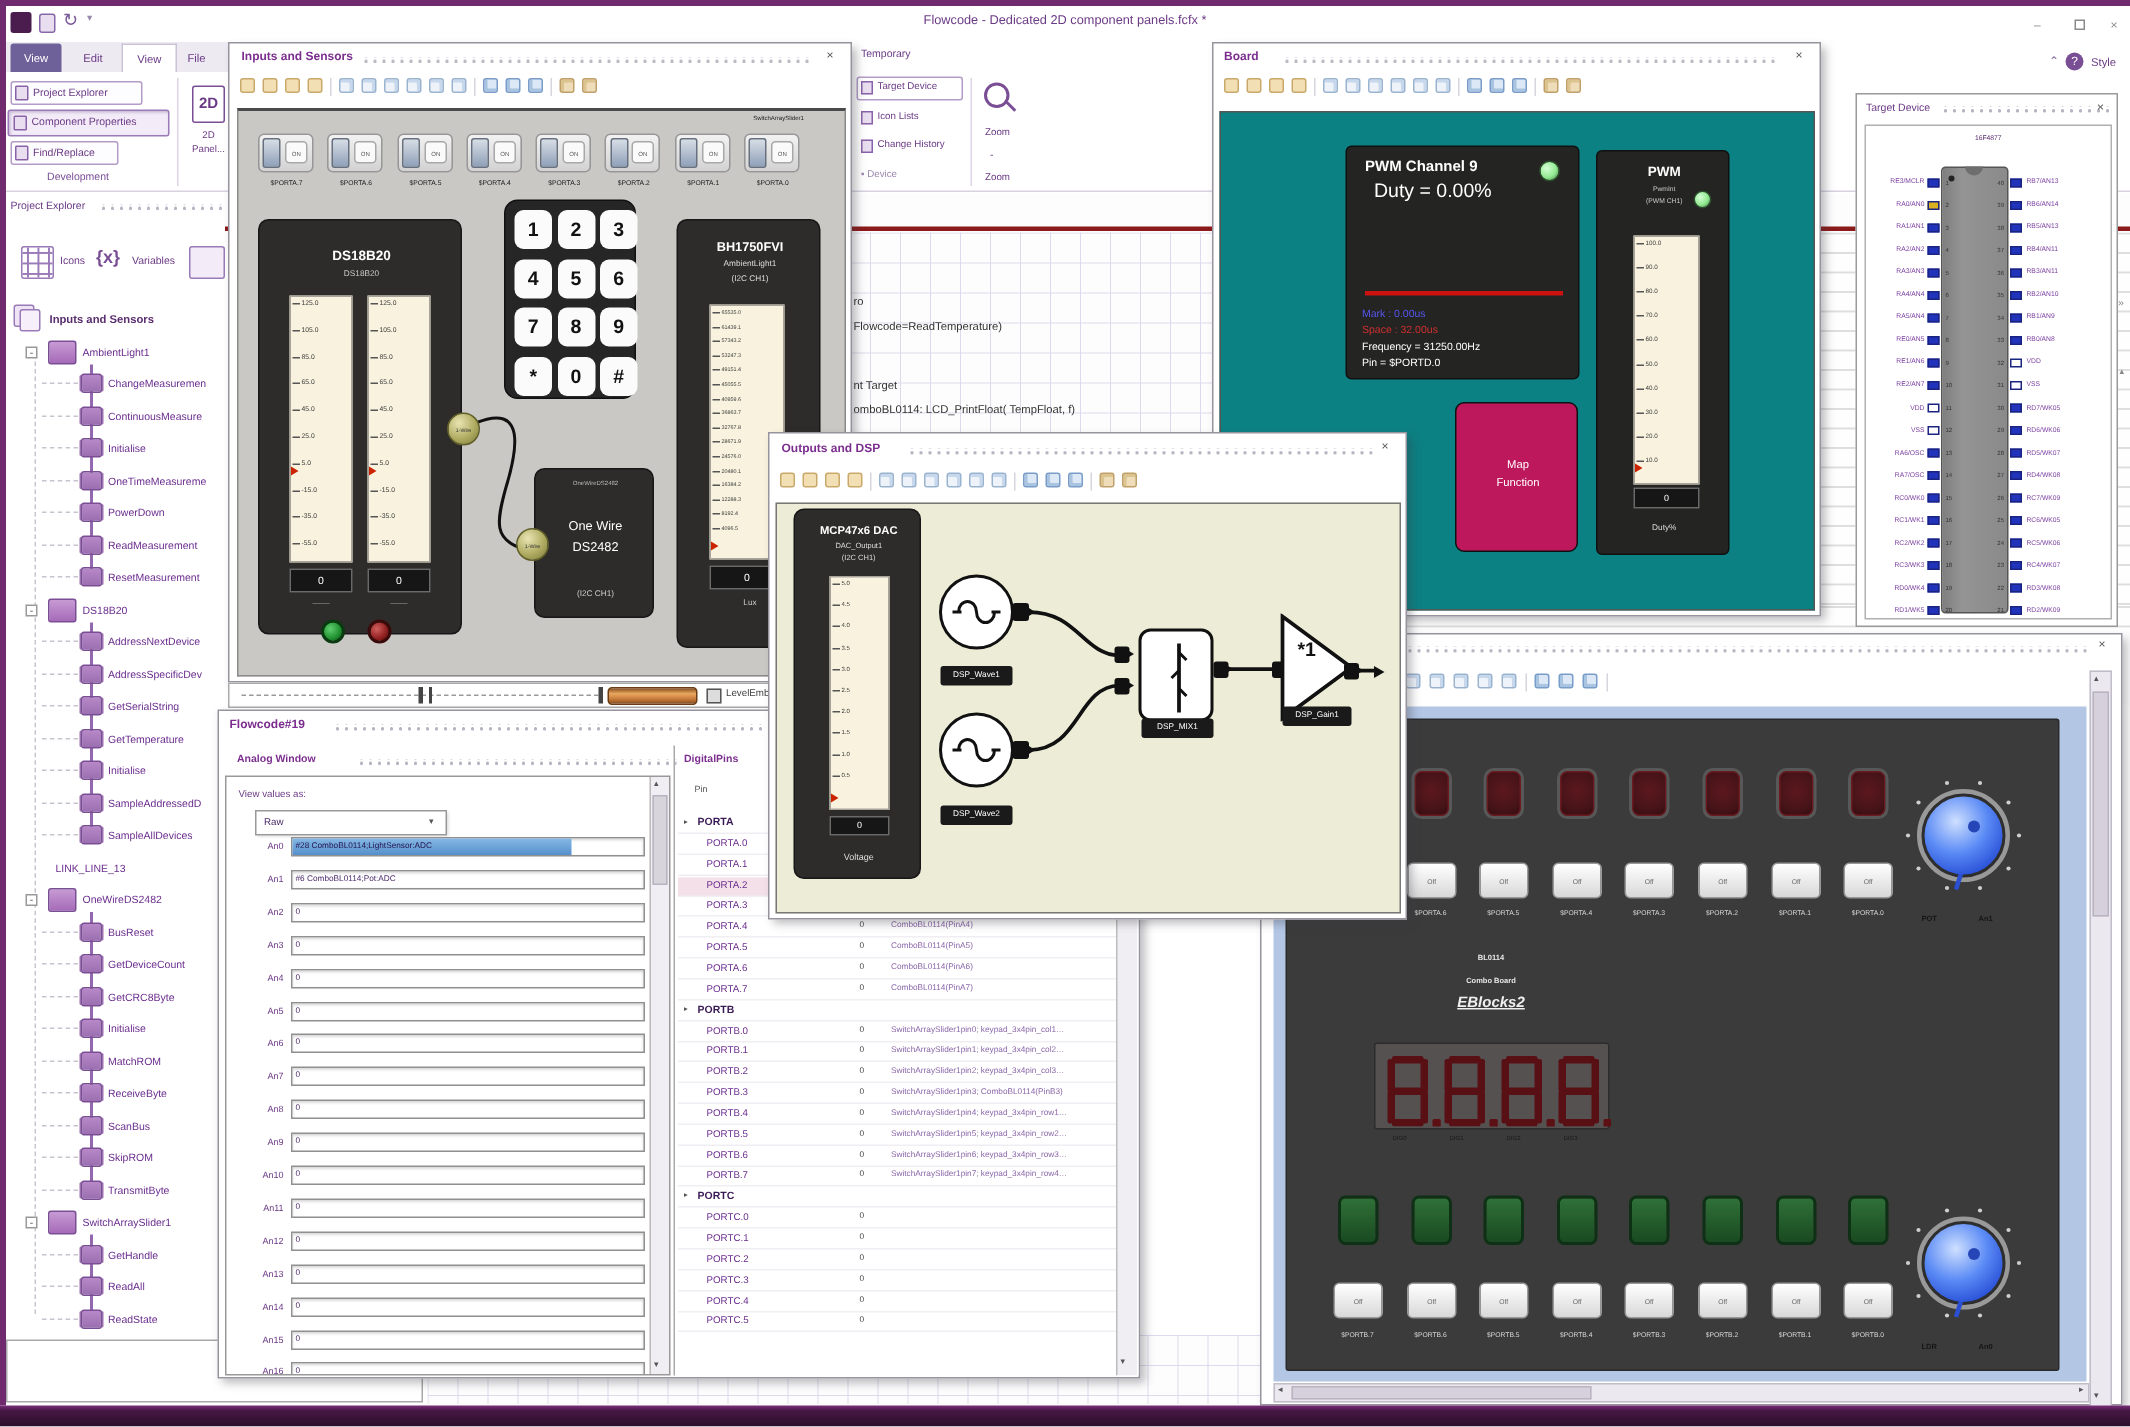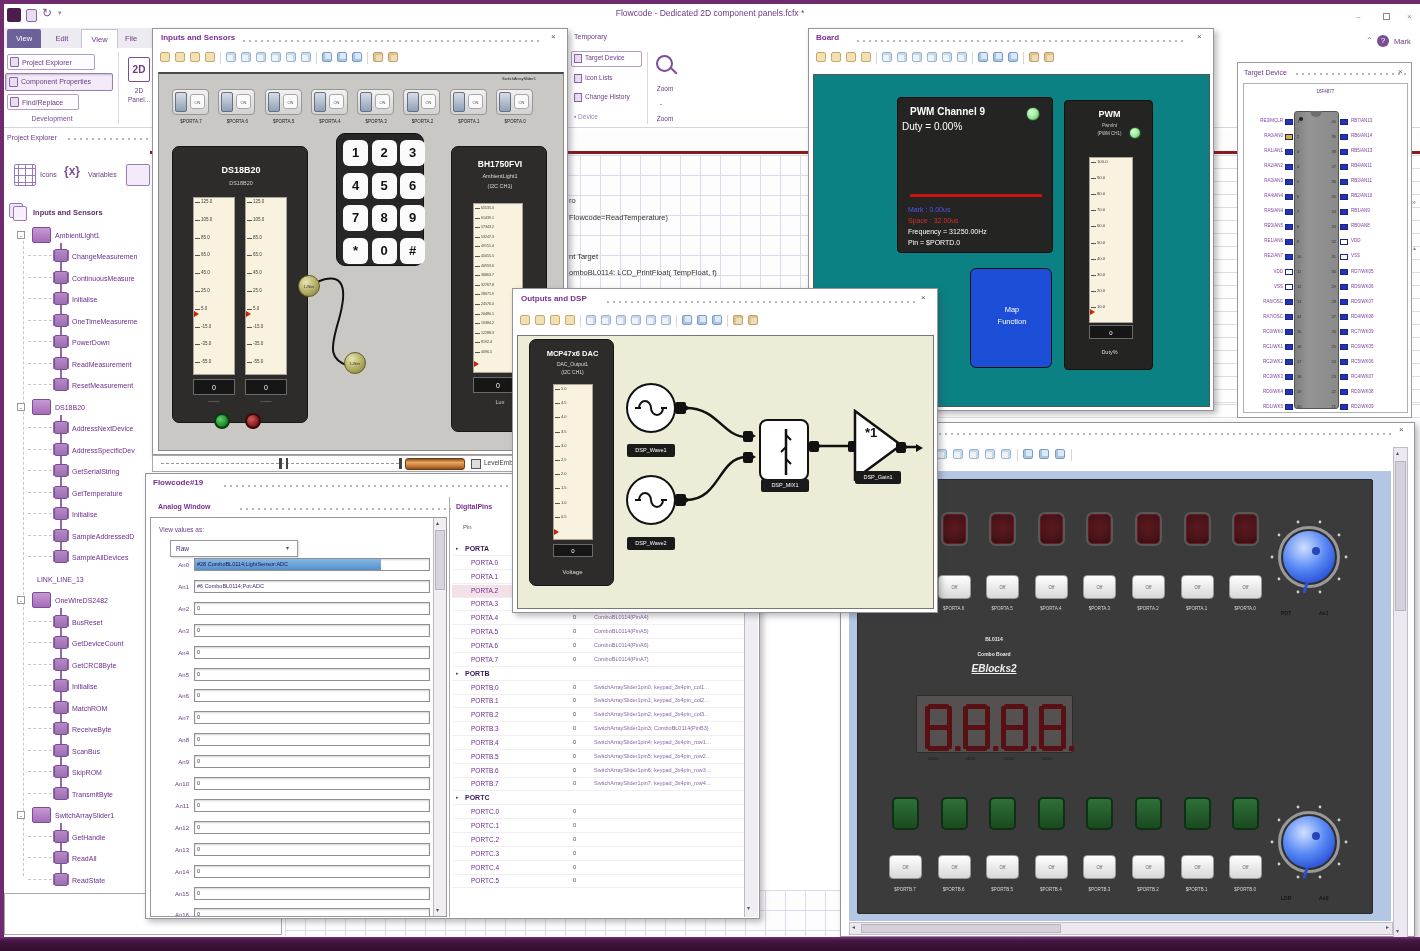--- a/index.html
+++ b/index.html
@@ -9,21 +9,21 @@
 </style></head><body>
 <div style="left:0;top:0;width:1420px;height:4px;background:#6f2b6e;"></div>
 <div style="left:0;top:4px;width:4px;height:933px;background:#6f2b6e;"></div>
 <div style="left:7px;top:8px;width:14px;height:14px;background:#4b1d4e;border-radius:2px;"></div>
 <div style="left:26px;top:9px;width:11px;height:13px;border:1px solid #8868a8;border-radius:2px;background:#e8def0;"></div>
 <div style="position:absolute;left:42px;top:6px;font-size:12px;line-height:14px;color:#7a5a9a;white-space:nowrap;">↻</div>
 <div style="position:absolute;left:58px;top:8px;font-size:7px;line-height:9px;color:#9a8ab0;white-space:nowrap;">▾</div>
 <div style="position:absolute;left:560px;top:8px;font-size:8.5px;line-height:10.5px;color:#6b3a85;white-space:nowrap;width:300px;text-align:center;">Flowcode - Dedicated 2D component panels.fcfx *</div>
 <div style="position:absolute;left:1366px;top:36px;font-size:8px;line-height:10px;color:#8a6aa8;white-space:nowrap;">⌃</div>
 <div style="left:1377px;top:35px;width:12px;height:12px;border-radius:50%;background:#7a4e95;color:#fff;font-size:8px;line-height:12px;text-align:center;">?</div>
-<div style="position:absolute;left:1394px;top:37px;font-size:7.5px;line-height:9.5px;color:#6b3a85;white-space:nowrap;">Mark</div>
+<div style="position:absolute;left:1394px;top:37px;font-size:7.5px;line-height:9.5px;color:#6b3a85;white-space:nowrap;">Style</div>
 <div style="position:absolute;left:1356px;top:12px;font-size:8px;line-height:10px;color:#8a8a8a;white-space:nowrap;">–</div>
 <div style="left:1383px;top:13px;width:7px;height:7px;border:1px solid #8a8a8a;"></div>
 <div style="position:absolute;left:1407px;top:12px;font-size:8px;line-height:10px;color:#8a8a8a;white-space:nowrap;">×</div>
 <div style="left:4px;top:28px;width:148px;height:20px;background:#edeaf2;"></div>
 <div style="left:7px;top:29px;width:34px;height:19px;background:#6e6199;border-radius:2px 2px 0 0;color:#fff;font-size:7.5px;line-height:19px;text-align:center;">View</div>
 <div style="position:absolute;left:49px;top:34px;font-size:7.5px;line-height:9.5px;color:#6b3a85;white-space:nowrap;width:26px;text-align:center;">Edit</div>
 <div style="left:81px;top:29px;width:37px;height:19px;background:#fff;border:1px solid #c9c1d6;border-bottom:none;color:#6b3a85;font-size:7.5px;line-height:19px;text-align:center;">View</div>
 <div style="position:absolute;left:125px;top:34px;font-size:7.5px;line-height:9.5px;color:#6b3a85;white-space:nowrap;">File</div>
 <div style="left:4px;top:48px;width:1416px;height:80px;background:#fff;border-bottom:1px solid #d8d2e0;"></div>
 <div style="left:7px;top:54px;width:88px;height:16px;border:1px solid #b49cc8;border-radius:2px;background:#fdfcfe;"></div>
@@ -433,20 +433,26 @@
         <div style="left:6.0px;top:38.5px;width:25px;height:26px;background:#fbfbfb;border-radius:6px;color:#111;font-weight:bold;font-size:13px;line-height:26px;text-align:center;">4</div>
         <div style="left:34.5px;top:38.5px;width:25px;height:26px;background:#fbfbfb;border-radius:6px;color:#111;font-weight:bold;font-size:13px;line-height:26px;text-align:center;">5</div>
         <div style="left:63.0px;top:38.5px;width:25px;height:26px;background:#fbfbfb;border-radius:6px;color:#111;font-weight:bold;font-size:13px;line-height:26px;text-align:center;">6</div>
         <div style="left:6.0px;top:71.0px;width:25px;height:26px;background:#fbfbfb;border-radius:6px;color:#111;font-weight:bold;font-size:13px;line-height:26px;text-align:center;">7</div>
         <div style="left:34.5px;top:71.0px;width:25px;height:26px;background:#fbfbfb;border-radius:6px;color:#111;font-weight:bold;font-size:13px;line-height:26px;text-align:center;">8</div>
         <div style="left:63.0px;top:71.0px;width:25px;height:26px;background:#fbfbfb;border-radius:6px;color:#111;font-weight:bold;font-size:13px;line-height:26px;text-align:center;">9</div>
         <div style="left:6.0px;top:103.5px;width:25px;height:26px;background:#fbfbfb;border-radius:6px;color:#111;font-weight:bold;font-size:13px;line-height:26px;text-align:center;">*</div>
         <div style="left:34.5px;top:103.5px;width:25px;height:26px;background:#fbfbfb;border-radius:6px;color:#111;font-weight:bold;font-size:13px;line-height:26px;text-align:center;">0</div>
         <div style="left:63.0px;top:103.5px;width:25px;height:26px;background:#fbfbfb;border-radius:6px;color:#111;font-weight:bold;font-size:13px;line-height:26px;text-align:center;">#</div>
       </div>
+      <div class="darkpanel" style="left:197px;top:238px;width:80px;height:100px;">
+        <div style="position:absolute;left:0px;top:6px;font-size:4px;line-height:6px;color:#bbb;white-space:nowrap;width:80px;text-align:center;">OneWireDS2482</div>
+        <div style="position:absolute;left:0px;top:32px;font-size:8.5px;line-height:10.5px;color:#fff;white-space:nowrap;width:80px;text-align:center;">One Wire</div>
+        <div style="position:absolute;left:0px;top:46px;font-size:8.5px;line-height:10.5px;color:#fff;white-space:nowrap;width:80px;text-align:center;">DS2482</div>
+        <div style="position:absolute;left:0px;top:80px;font-size:5.5px;line-height:7.5px;color:#ccc;white-space:nowrap;width:80px;text-align:center;">(I2C CH1)</div>
+      </div>
       <svg style="position:absolute;left:130px;top:190px;width:120px;height:130px;" viewBox="0 0 120 130">
         <path d="M 28 18 C 62 4, 56 36, 48 62 C 42 84, 40 96, 60 102" stroke="#111" stroke-width="2" fill="none"></path>
       </svg>
       <div style="left:139px;top:201px;width:22px;height:22px;border-radius:50%;background:radial-gradient(circle at 35% 30%,#e8e4b2,#b0ac62 55%,#7a7838);border:1px solid #62602a;color:#333;font-size:3.5px;line-height:22px;text-align:center;">1-Wire</div>
       <div style="left:185px;top:278px;width:22px;height:22px;border-radius:50%;background:radial-gradient(circle at 35% 30%,#e8e4b2,#b0ac62 55%,#7a7838);border:1px solid #62602a;color:#333;font-size:3.5px;line-height:22px;text-align:center;">1-Wire</div>
       <div class="darkpanel" style="left:292px;top:72px;width:96px;height:286px;">
         <div style="position:absolute;left:0px;top:12px;font-size:8.5px;line-height:10.5px;color:#fff;white-space:nowrap;width:96px;text-align:center;font-weight:bold;">BH1750FVI</div>
         <div style="position:absolute;left:0px;top:26px;font-size:5.5px;line-height:7.5px;color:#ddd;white-space:nowrap;width:96px;text-align:center;">AmbientLight1</div>
         <div style="position:absolute;left:0px;top:36px;font-size:5.5px;line-height:7.5px;color:#ddd;white-space:nowrap;width:96px;text-align:center;">(I2C CH1)</div>
         <div style="position:absolute;left:21px;top:56px;width:50px;height:170px;background:#f8f2de;border:1px solid #a8a49a;"></div>
@@ -507,21 +513,21 @@
     <div style="position:absolute;left:169px;top:23px;width:10px;height:10px;border-radius:2px;background:#dce8f6;border:1px solid #7a9cc8;box-shadow:inset 2px -2px 0 #a8c4e0;"></div>
     <div style="position:absolute;left:184px;top:23px;width:10px;height:10px;border-radius:2px;background:#dce8f6;border:1px solid #7a9cc8;box-shadow:inset 2px -2px 0 #a8c4e0;"></div>
     <div style="position:absolute;left:199px;top:23px;width:10px;height:10px;border-radius:2px;background:#dce8f6;border:1px solid #7a9cc8;box-shadow:inset 2px -2px 0 #a8c4e0;"></div>
     <div style="position:absolute;left:214px;top:23px;width:1px;height:12px;background:#d8d4de;"></div>
     <div style="position:absolute;left:220px;top:23px;width:10px;height:10px;border-radius:2px;background:#eeddb8;border:1px solid #c0a068;box-shadow:inset 2px 2px 0 #dcc490;"></div>
     <div style="position:absolute;left:235px;top:23px;width:10px;height:10px;border-radius:2px;background:#eeddb8;border:1px solid #c0a068;box-shadow:inset 2px 2px 0 #dcc490;"></div>
     <div style="left:4px;top:45px;width:397px;height:333px;background:#0c8183;border:1px solid #555;overflow:hidden;">
       <div style="left:83px;top:22px;width:156px;height:156px;background:#242422;border:1px solid #101010;border-radius:4px;">
         <div style="position:absolute;left:12px;top:8px;font-size:10px;line-height:12px;color:#fff;white-space:nowrap;font-weight:bold;">PWM Channel 9</div>
         <div style="position:absolute;left:128px;top:9px;width:14px;height:14px;border-radius:50%;background:radial-gradient(circle at 35% 35%, #d6ffd6, #92ea92 55%, #3f7a40);border:1px solid #2c4a2c;"></div>
-        <div style="position:absolute;left:4px;top:24px;font-size:10px;line-height:9.5px;color:#fff;white-space:nowrap;">Duty = 0.00%</div>
+        <div style="position:absolute;left:18px;top:24px;font-size:13px;line-height:9.5px;color:#fff;white-space:nowrap;">Duty = 0.00%</div>
         <div style="left:12px;top:96px;width:132px;height:3px;background:#cc1111;"></div>
         <div style="position:absolute;left:10px;top:107px;font-size:7px;line-height:9px;color:#5555ee;white-space:nowrap;">Mark : 0.00us</div>
         <div style="position:absolute;left:10px;top:118px;font-size:7px;line-height:9px;color:#d03030;white-space:nowrap;">Space : 32.00us</div>
         <div style="position:absolute;left:10px;top:129px;font-size:7px;line-height:9px;color:#fff;white-space:nowrap;">Frequency = 31250.00Hz</div>
         <div style="position:absolute;left:10px;top:140px;font-size:7px;line-height:9px;color:#fff;white-space:nowrap;">Pin = $PORTD.0</div>
       </div>
       <div style="left:250px;top:25px;width:89px;height:270px;background:#242422;border:1px solid #101010;border-radius:4px;">
         <div style="position:absolute;left:0px;top:8px;font-size:9px;line-height:11px;color:#fff;white-space:nowrap;width:89px;text-align:center;font-weight:bold;">PWM</div>
         <div style="position:absolute;left:0px;top:22px;font-size:4.5px;line-height:6.5px;color:#ccc;white-space:nowrap;width:89px;text-align:center;">PwmInt</div>
         <div style="position:absolute;left:0px;top:30px;font-size:4.5px;line-height:6.5px;color:#ccc;white-space:nowrap;width:89px;text-align:center;">(PWM CH1)</div>
@@ -544,21 +550,21 @@
         <div style="position:absolute;left:26px;top:173.70000000000002px;width:5px;height:1px;background:#555;"></div>
         <div style="position:absolute;left:32px;top:170.70000000000002px;font-size:4.2px;line-height:5.2px;color:#3a3a3a;white-space:nowrap;">30.0</div>
         <div style="position:absolute;left:26px;top:189.8px;width:5px;height:1px;background:#555;"></div>
         <div style="position:absolute;left:32px;top:186.8px;font-size:4.2px;line-height:5.2px;color:#3a3a3a;white-space:nowrap;">20.0</div>
         <div style="position:absolute;left:26px;top:205.9px;width:5px;height:1px;background:#555;"></div>
         <div style="position:absolute;left:32px;top:202.9px;font-size:4.2px;line-height:5.2px;color:#3a3a3a;white-space:nowrap;">10.0</div>
         <div style="position:absolute;left:25px;top:207.73000000000002px;width:0;height:0;border-top:3px solid transparent;border-bottom:3px solid transparent;border-left:5px solid #cc2200;"></div>
         <div style="position:absolute;left:24px;top:224px;width:44px;height:14px;background:#161616;border:1px solid #6a6a6a;color:#fff;font-size:6px;line-height:14px;text-align:center;">0</div>
         <div style="position:absolute;left:0px;top:248px;font-size:5.5px;line-height:7.5px;color:#ddd;white-space:nowrap;width:89px;text-align:center;">Duty%</div>
       </div>
-      <div style="left:156px;top:193px;width:82px;height:100px;background:#1d4ed8;border:1px solid #101010;border-radius:6px;">
+      <div style="left:156px;top:193px;width:82px;height:100px;background:#be185d;border:1px solid #101010;border-radius:6px;">
         <div style="position:absolute;left:0px;top:36px;font-size:7.5px;line-height:9.5px;color:#fff;white-space:nowrap;width:82px;text-align:center;">Map</div>
         <div style="position:absolute;left:0px;top:48px;font-size:7.5px;line-height:9.5px;color:#fff;white-space:nowrap;width:82px;text-align:center;">Function</div>
       </div>
     </div>
   </div>
 <div style="position:absolute;left:145px;top:473px;width:615px;height:446px;background:#fff;border:1px solid #98949e;box-shadow:3px 3px 6px rgba(60,60,70,.35);z-index:30;">
     <div style="position:absolute;left:7px;top:4px;font-size:8px;line-height:10px;color:#7b2e8e;white-space:nowrap;font-weight:bold;">Flowcode#19</div>
     <div style="position:absolute;left:76px;top:9px;width:528px;height:4px;background-image:radial-gradient(circle,#b8b4c2 1.1px,transparent 1.3px);background-size:6px 4px;background-position:0 1px;"></div>
     <div style="position:absolute;left:12px;top:28px;font-size:7px;line-height:9px;color:#7b2e8e;white-space:nowrap;font-weight:bold;">Analog Window</div>
     <div style="position:absolute;left:92px;top:32px;width:300px;height:4px;background-image:radial-gradient(circle,#b8b4c2 1.1px,transparent 1.3px);background-size:6px 4px;background-position:0 1px;"></div>

